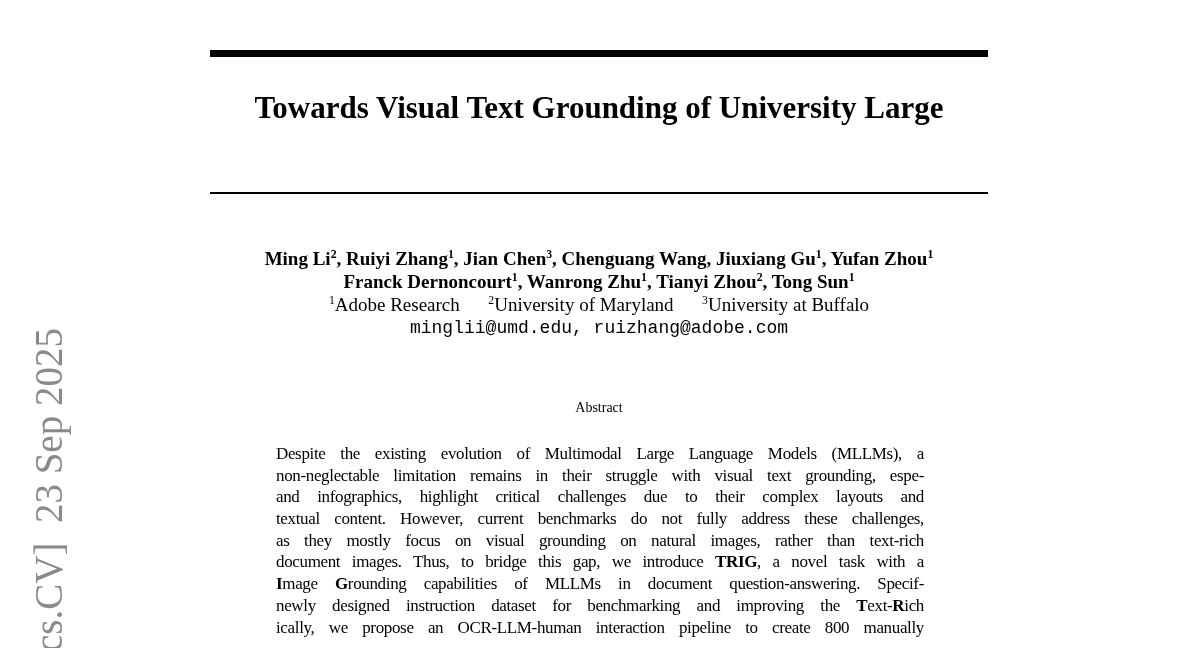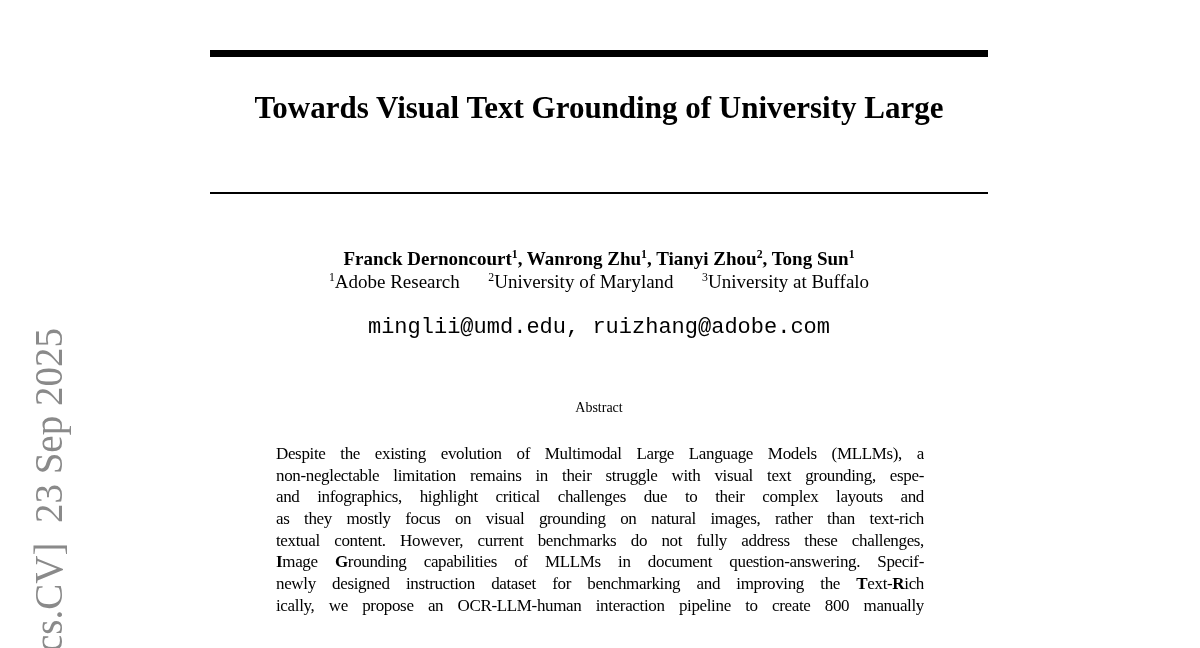--- a/index.html
+++ b/index.html
@@ -20,21 +20,21 @@
 
   .authors {
     position:absolute; left:160px; top:247px; width:878px;
     text-align:center; font-size:19px; line-height:23px;
   }
   .authors .aline { white-space:nowrap; font-weight:bold; }
   .authors .affil { white-space:nowrap; font-weight:normal; }
   .emails {
     position:absolute; left:160px; top:318px; width:878px;
     text-align:center; font-family:"Liberation Mono", monospace;
-    font-size:22px; line-height:20px; white-space:nowrap;
+    font-size:18px; line-height:20px; white-space:nowrap;
   }
 
   sup.sup { font-size:0.62em; line-height:0; }
   .b { font-weight:bold; }
 
   .abstract-heading {
     position:absolute; left:210px; top:395px; width:778px;
     text-align:center; font-weight:normal; font-size:14px; line-height:26px;
   }
   .abstract-body {
@@ -62,32 +62,34 @@
 
   <div class="rule rule-thick"></div>
 
   <div class="title">
     <div class="tline">Towards Visual Text Grounding of University Large</div>
   </div>
 
   <div class="rule rule-thin"></div>
 
   <div class="authors">
+    <div class="aline"><span>Ming Li</span><sup class="sup">2</sup><span>, Ruiyi Zhang</span><sup class="sup">1</sup><span>, Jian Chen</span><sup class="sup">3</sup><span>, Chenguang Wang, Jiuxiang Gu</span><sup class="sup">1</sup><span>, Yufan Zhou</span><sup class="sup">1</sup></div>
     <div class="aline"><span>Franck Dernoncourt</span><sup class="sup">1</sup><span>, Wanrong Zhu</span><sup class="sup">1</sup><span>, Tianyi Zhou</span><sup class="sup">2</sup><span>, Tong Sun</span><sup class="sup">1</sup></div>
     <div class="affil"><sup class="sup">1</sup><span>Adobe Research</span><span>  </span><sup class="sup">2</sup><span>University of Maryland</span><span>  </span><sup class="sup">3</sup><span>University at Buffalo</span></div>
   </div>
 
   <div class="emails">minglii@umd.edu, ruizhang@adobe.com</div>
 
   <div class="abstract-heading">Abstract</div>
 
   <div class="abstract-body">
       <div class="abs-line"><span>Despite the existing evolution of Multimodal Large Language Models (MLLMs), a</span></div>
       <div class="abs-line"><span>non-neglectable limitation remains in their struggle with visual text grounding, espe-</span></div>
       <div class="abs-line"><span>and infographics, highlight critical challenges due to their complex layouts and</span></div>
+      <div class="abs-line"><span>textual content. However, current benchmarks do not fully address these challenges,</span></div>
       <div class="abs-line"><span>as they mostly focus on visual grounding on natural images, rather than text-rich</span></div>
-      <div class="abs-line"><span>textual content. However, current benchmarks do not fully address these challenges,</span></div>
+      <div class="abs-line"><span>document images. Thus, to bridge this gap, we introduce </span><span class="b">TRIG</span><span>, a novel task with a</span></div>
       <div class="abs-line"><span class="b">I</span><span>mage </span><span class="b">G</span><span>rounding capabilities of MLLMs in document question-answering. Specif-</span></div>
       <div class="abs-line"><span>newly designed instruction dataset for benchmarking and improving the </span><span class="b">T</span><span>ext-</span><span class="b">R</span><span>ich</span></div>
       <div class="abs-line"><span>ically, we propose an OCR-LLM-human interaction pipeline to create 800 manually</span></div>
     </div>
 
 </div>
 
 </body></html>

